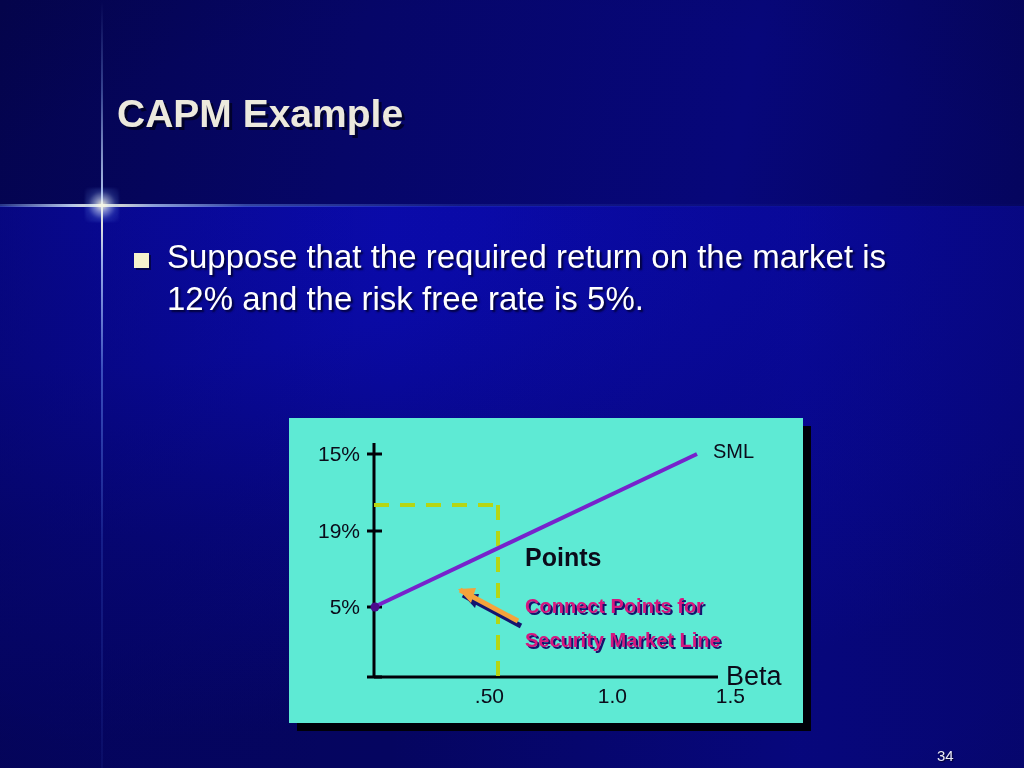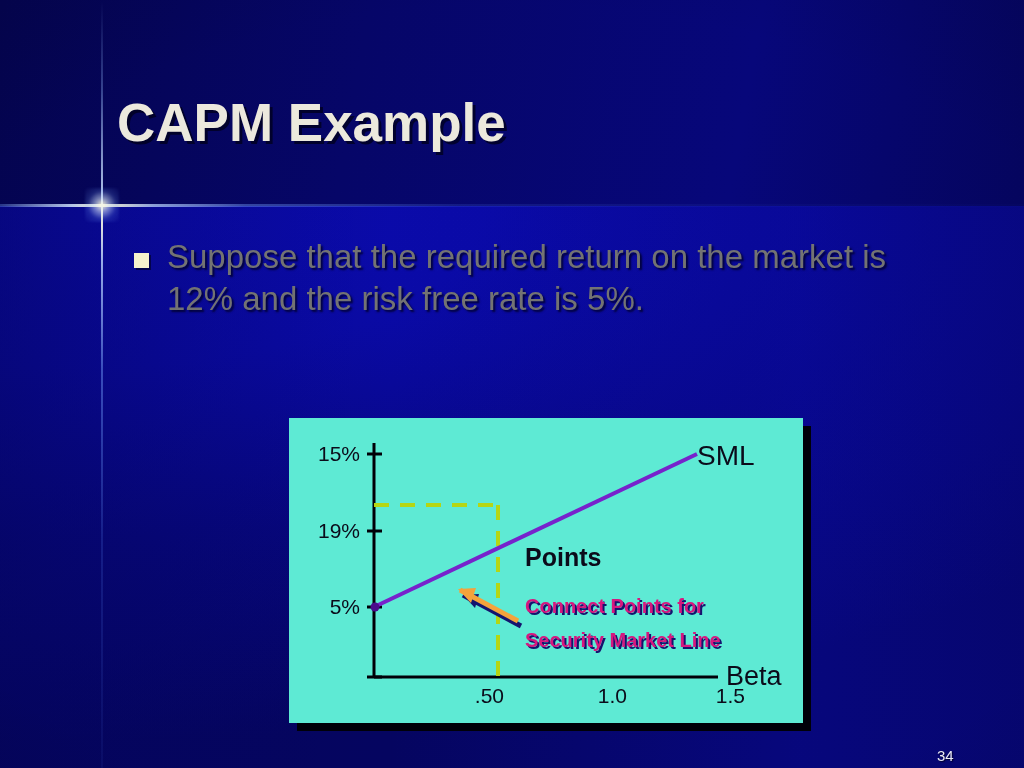--- a/index.html
+++ b/index.html
@@ -64,38 +64,38 @@
   }
   .star-core {
     position: absolute; left: 85px; top: 188px; width: 34px; height: 34px;
     background: radial-gradient(circle, rgba(255,252,225,0.95) 0%, rgba(210,228,255,0.55) 30%, rgba(120,165,255,0.18) 60%, rgba(60,90,200,0) 100%);
     filter: blur(1px);
   }
 
   
   #title {
     position: absolute; left: 117px; top: 92px;
-    font-size: 53px; font-weight: bold; color: #ece9dd;
+    font-size: 39px; font-weight: bold; color: #ece9dd;
     letter-spacing: 0px;
     text-shadow: 3px 3px 0 rgba(0,0,25,0.75);
     white-space: nowrap;
   }
 
   
   #bullet-block {
     position: absolute; left: 134px; top: 236px; width: 800px;
   }
   .bullet-row { display: flex; align-items: flex-start; }
   .bullet-marker {
     width: 15px; height: 15px; background: #f6f2cc;
     margin-top: 17px; margin-right: 18px; flex: none;
     box-shadow: 2px 2px 0 rgba(0,0,30,0.6);
   }
   .bullet-text {
-    font-size: 33px; color: #737373; line-height: 1.26;
+    font-size: 33px; color: #ffffff; line-height: 1.26;
     text-shadow: 2px 2px 2px rgba(0,0,40,0.85);
     max-width: 730px;
   }
 
   
   #chart-shadow {
     position: absolute; left: 297px; top: 426px; width: 514px; height: 305px;
     background: #000008;
   }
   #chart {
@@ -106,21 +106,21 @@
   #chart svg { position: absolute; left: 0; top: 0; }
 
   .axis-label {
     position: absolute; color: #0b0b1a;
     font-family: "Liberation Sans", sans-serif;
     white-space: nowrap;
   }
   .ytick-label { font-size: 21px; text-align: right; }
   .xtick-label { font-size: 21px; text-align: right; }
   .beta-label  { font-size: 27px; }
-  .sml-label   { font-size: 28px; }
+  .sml-label   { font-size: 20px; margin-left: 16px; }
   .market-label{ font-size: 25px; font-weight: bold; }
   .note-label {
     font-size: 20px; font-weight: bold; color: #d6177f;
     text-shadow: 2px 2px 0 #14146e;
     line-height: 1.28;
     white-space: nowrap;
   }
 
   
   #page-number {

